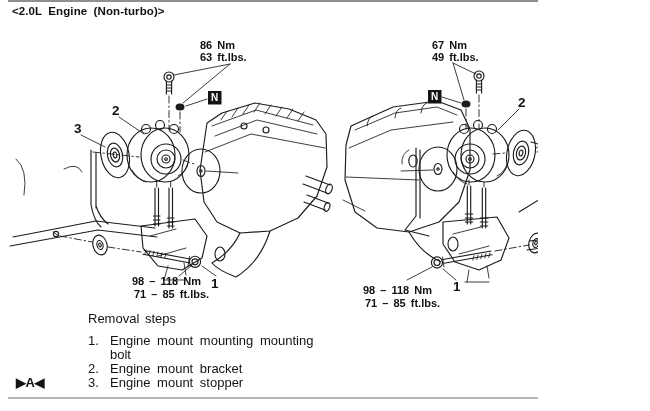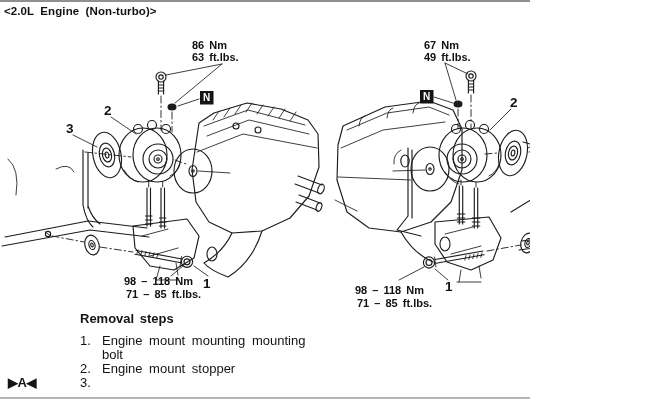--- a/index.html
+++ b/index.html
@@ -1,38 +1,38 @@
 <!DOCTYPE html>
 <html><head>
 <meta charset="utf-8">
 <style>
   html,body{margin:0;padding:0;background:#fff;}
   #page{position:relative;width:530px;height:411px;background:#ffffff;overflow:hidden;
-        font-family:"Liberation Sans",sans-serif;color:#141414;}
+        font-family:"Liberation Sans",sans-serif;color:#141414;margin-left:8px;}
   .rule{position:absolute;left:0;width:650px;background:#8f8f8f;}
   .rule.top{top:0;height:2px;}
   .rule.bottom{top:397px;height:2px;background:#b5b5b5;}
   .title{position:absolute;top:5px;font-size:11.5px;font-weight:700;word-spacing:3px;
          letter-spacing:0.1px;white-space:nowrap;color:#111;}
   .title.left{left:4px;}
   .title.right{left:318px;}
   svg.diag{position:absolute;top:30px;width:325px;height:290px;}
   #diag-left{left:0;}
   #diag-right{left:325px;}
   .ink{stroke:#1c1c1c;stroke-width:1.15;fill:none;stroke-linecap:round;stroke-linejoin:round;}
   .thin{stroke-width:0.85;}
   .cl{stroke-dasharray:7 3 1.5 3;stroke-width:0.9;}
   .fillink{fill:#1c1c1c;stroke:none;}
   .nbox{fill:#141414;stroke:none;}
   svg text{font-family:"Liberation Sans",sans-serif;fill:#111;}
   .t-torque{font-size:11px;font-weight:700;word-spacing:2px;}
   .t-part{font-size:13.5px;font-weight:700;}
   .t-n{font-size:10px;font-weight:700;fill:#ffffff;text-anchor:middle;}
   .steps{position:absolute;left:8px;top:312px;width:320px;font-size:13px;line-height:14px;}
-  .steps-heading{margin-left:72px;font-weight:700;margin-bottom:8px;word-spacing:2px;}
+  .steps-heading{margin-left:72px;font-weight:400;margin-bottom:8px;word-spacing:2px;}
   .step-row{display:flex;align-items:flex-start;word-spacing:3px;}
   .marker-slot{flex:0 0 72px;font-weight:700;font-size:13px;letter-spacing:-0.5px;}
   .step-num{flex:0 0 22px;}
   .step-text{width:210px;}
 </style>
 </head>
 <body>
 
 <div id="page">
   <div class="rule top"></div>
@@ -250,22 +250,23 @@
   <div class="steps">
     <div class="steps-heading">Removal steps</div>
     <div class="step-row">
       <span class="marker-slot"></span>
       <span class="step-num">1.</span>
       <span class="step-text">Engine mount mounting mounting bolt</span>
     </div>
     <div class="step-row">
       <span class="marker-slot"></span>
       <span class="step-num">2.</span>
-      <span class="step-text">Engine mount stopper</span>
+      <span class="step-text">Engine mount bracket</span>
     </div>
     <div class="step-row">
       <span class="marker-slot">▶A◀</span>
       <span class="step-num">3.</span>
+      <span class="step-text">Engine mount stopper</span>
     </div>
   </div>
 
   <div class="rule bottom"></div>
 </div>
 
 </body></html>

